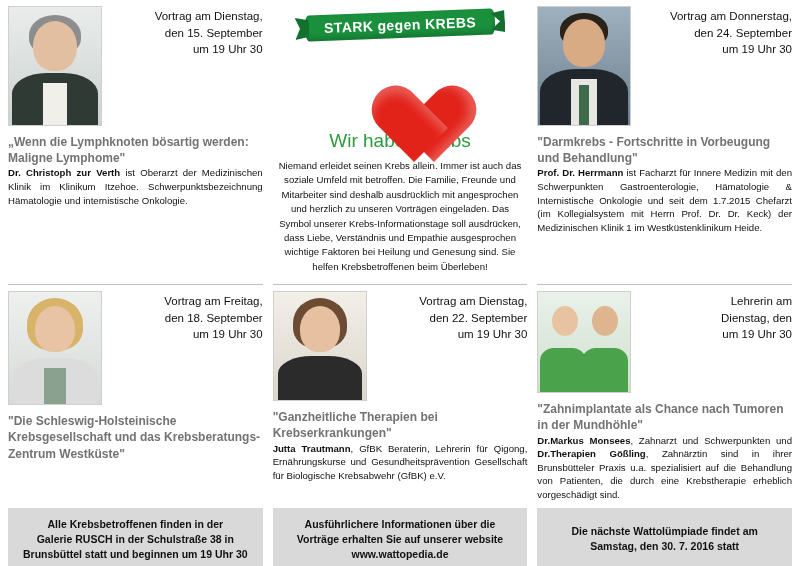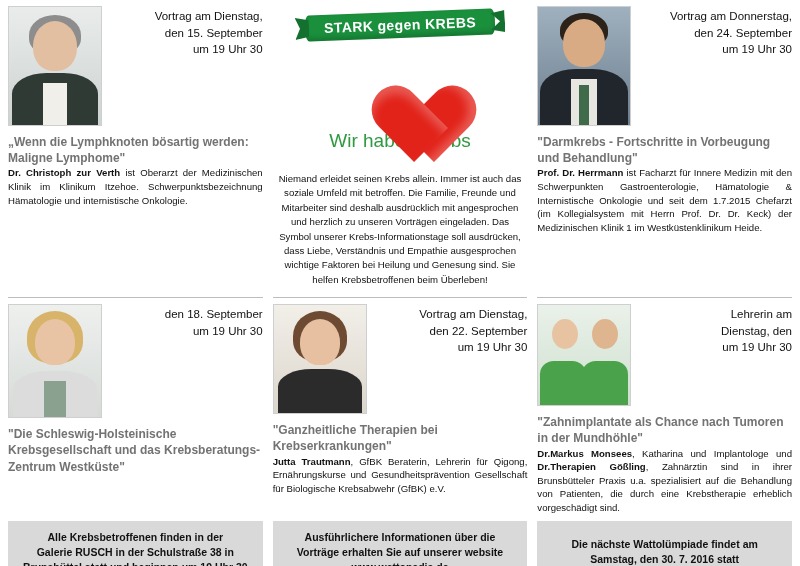--- a/index.html
+++ b/index.html
@@ -160,21 +160,21 @@
     font-size: 19px;
     color: #2f9a3f;
     margin-top: 2px;
     font-weight: normal;
   }
   .center-body {
     font-size: 9.6px;
     line-height: 1.5;
     color: #111;
     text-align: center;
-    margin-top: 20px;
+    margin-top: 7px;
     padding: 0 4px;
   }
 
   
   .footer-row {
     display: grid;
     grid-template-columns: 1fr 1fr 1fr;
     column-gap: 10px;
     margin-top: 6px;
   }
@@ -304,20 +304,21 @@
     <div class="cell">
       <div class="top-head">
         <div class="photo p3">
           <div class="pg bgD"></div>
           <div class="hair" style="top:6px;width:56px;height:52px;background:#d8b46a;"></div>
           <div class="head" style="top:14px;width:40px;height:46px;background:#e8c3a4;"></div>
           <div class="torso" style="bottom:0;width:84px;height:46px;background:#dcdcdc;"></div>
           <div class="torso" style="bottom:0;width:22px;height:36px;background:#8aa18f;border-radius:0;"></div>
         </div>
         <div class="when">
+          <div>Vortrag am Freitag,</div>
           <div>den 18. September</div>
           <div>um 19 Uhr 30</div>
         </div>
       </div>
       <div class="title">"Die Schleswig-Holsteinische Krebsgesellschaft und das Krebsberatungs-Zentrum Westküste"</div>
     </div>
 
     <div class="cell">
       <div class="top-head">
         <div class="photo p4">
@@ -349,21 +350,21 @@
           <div class="two-torso" style="right:2px;bottom:0;width:46px;height:44px;background:#4aa24a;"></div>
         </div>
         <div class="when">
           <div>Lehrerin am</div>
           <div>Dienstag, den</div>
           <div>um 19 Uhr 30</div>
         </div>
       </div>
       <div class="title">"Zahnimplantate als Chance nach Tumoren in der Mundhöhle"</div>
       <div class="body-txt">
-        <b>Dr.Markus Monsees</b><span>, Katharina und Implantologe und </span><b>Dr.Therapien Gößling</b><span>, Zahnärztin sind in ihrer Brunsbütteler Praxis u.a. spezialisiert auf die Behandlung von Patienten, die durch eine Krebstherapie erheblich vorgeschädigt sind.</span>
+        <b>Dr.Markus Monsees</b><span>, Zahnarzt und Schwerpunkten und </span><b>Dr.Therapien Gößling</b><span>, Zahnärztin sind in ihrer Brunsbütteler Praxis u.a. spezialisiert auf die Behandlung von Patienten, die durch eine Krebstherapie erheblich vorgeschädigt sind.</span>
       </div>
     </div>
   </div>
 
   <div class="footer-row">
     <div class="banner">
       <div>
         <span>Alle Krebsbetroffenen finden in der</span>
         <span>Galerie RUSCH in der Schulstraße 38 in</span>
         <span>Brunsbüttel statt und beginnen um 19 Uhr 30</span>

